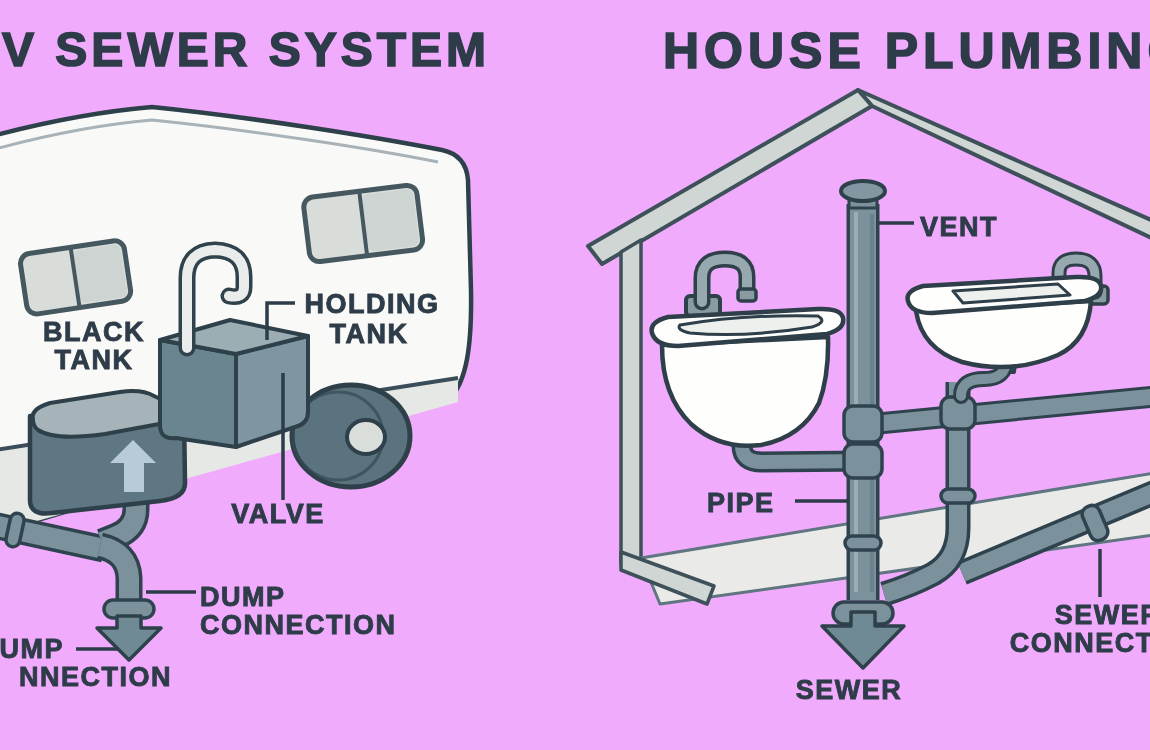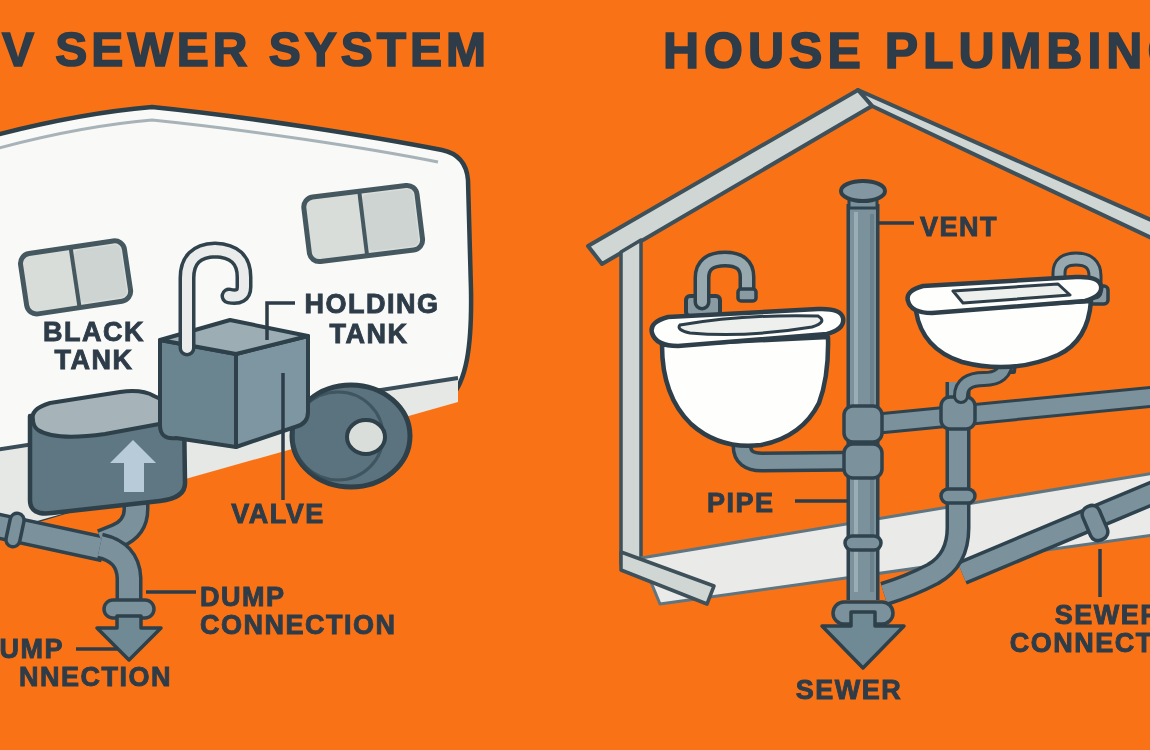--- a/index.html
+++ b/index.html
@@ -1,16 +1,16 @@
 <!DOCTYPE html>
 <html><head>
 <meta charset="utf-8">
 <style>
   html,body{margin:0;padding:0;background:#f4f4f2;}
-  .stage{width:1150px;height:750px;overflow:hidden;position:relative;background:#f97316;}
+  .stage{width:1150px;height:750px;overflow:hidden;position:relative;background:#f0abfc;}
   svg{display:block;}
   text{font-family:"Liberation Sans",sans-serif;font-weight:bold;fill:#2d3c48;}
   .title{font-size:48px;letter-spacing:4px;stroke:#2d3c48;stroke-width:1.6px;paint-order:stroke;}
   .lbl{font-size:27px;letter-spacing:1.5px;stroke:#2d3c48;stroke-width:0.9px;paint-order:stroke;}
   .leader{stroke:#2d3c48;stroke-width:3.5;fill:none;}
   .pipe-o{stroke:#2f434e;fill:none;stroke-linejoin:round;}
   .pipe-f{stroke:#7b919b;fill:none;stroke-linejoin:round;}
   .fitting{fill:#7b919b;stroke:#2f434e;stroke-width:3.5;}
   .ink{stroke:#2e4049;stroke-linejoin:round;}
 </style>

